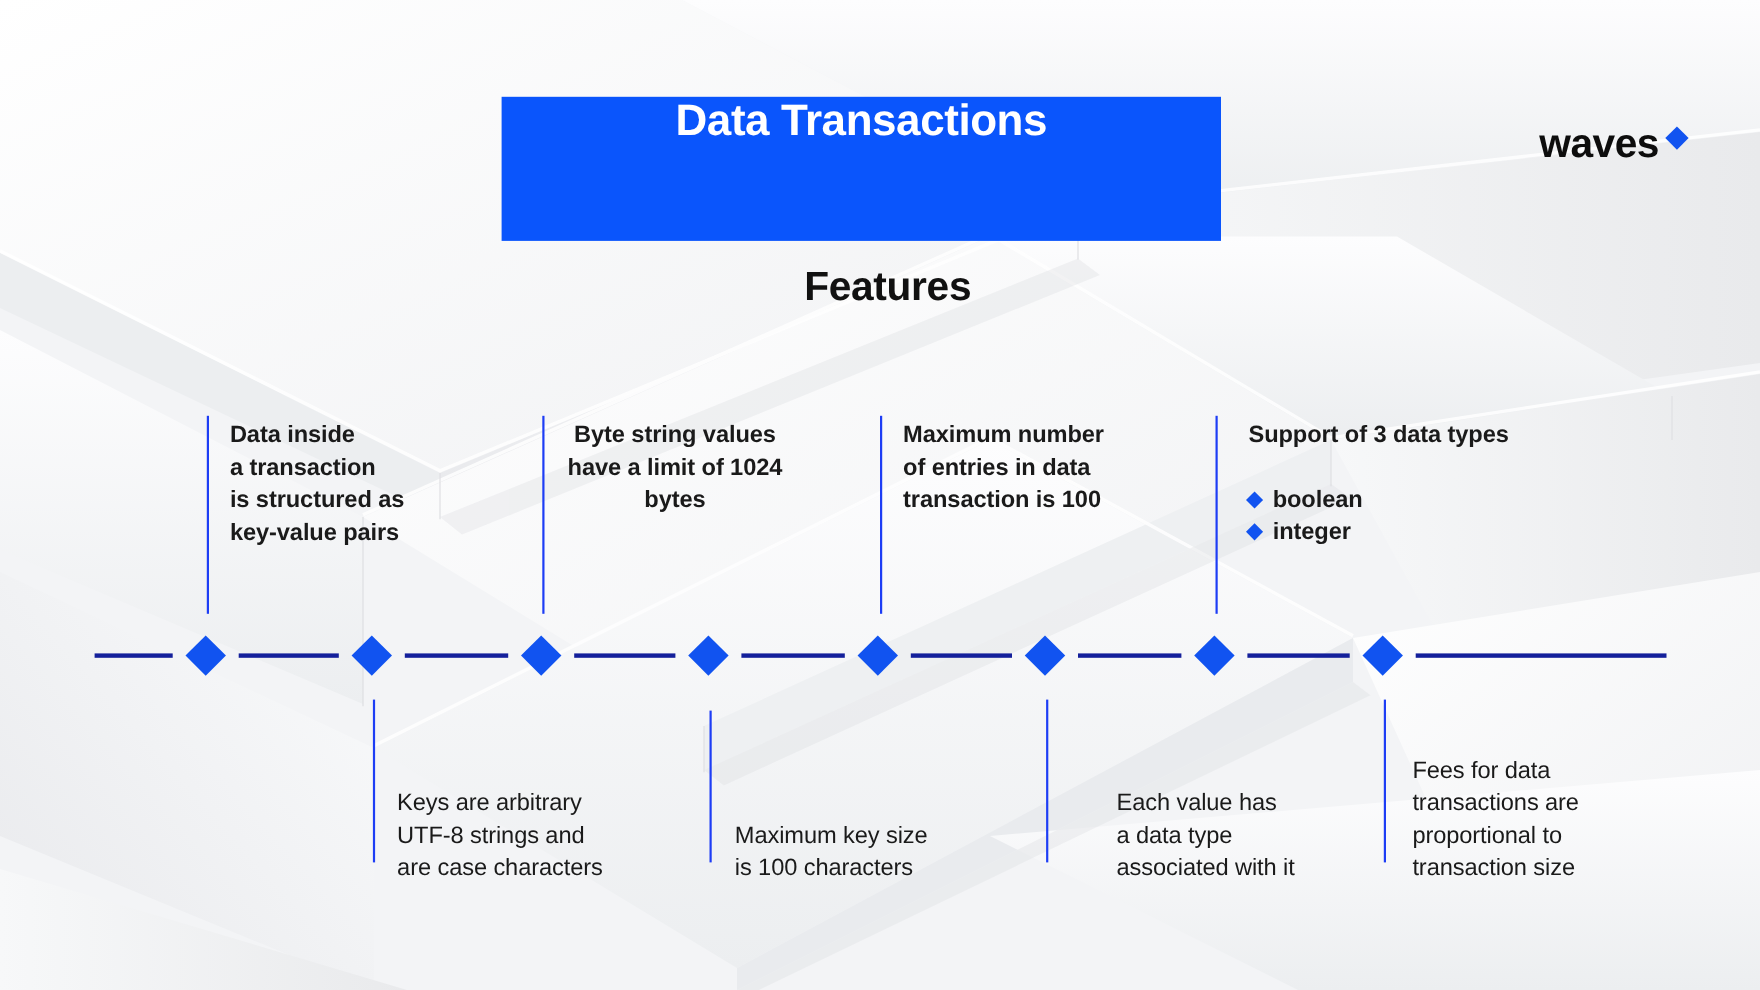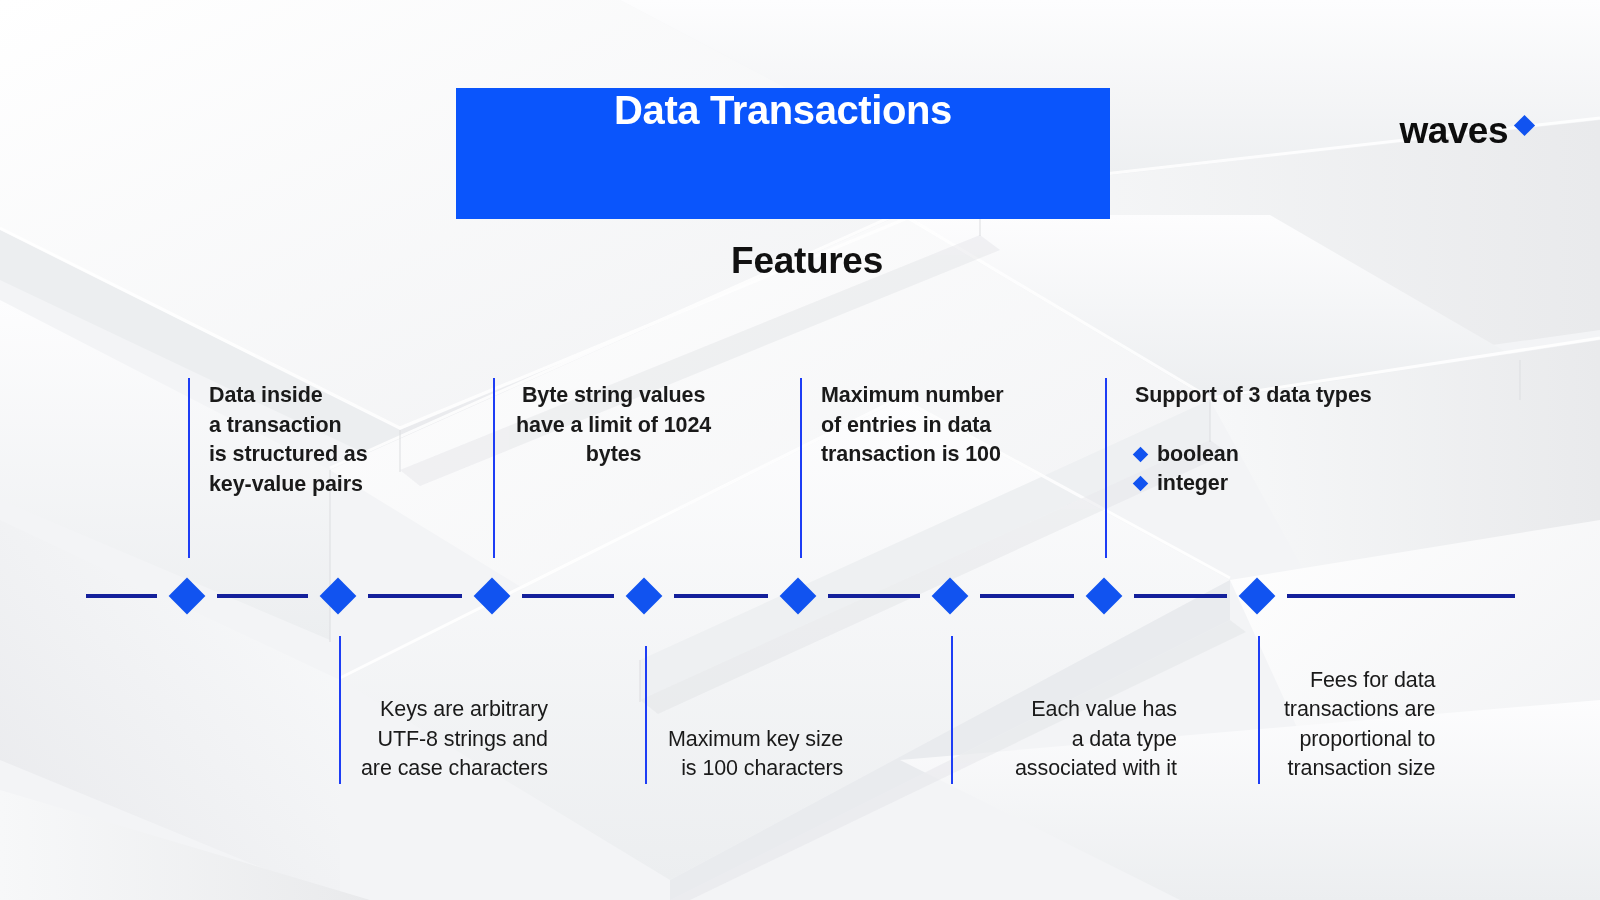--- a/index.html
+++ b/index.html
@@ -145,22 +145,21 @@
     height: 11px;
     background: #1153f0;
     transform: rotate(45deg);
     flex: 0 0 auto;
   }
   .bullet-label {
     white-space: nowrap;
   }
 
   .callout.bottom {
-    bottom: 116px;
-    text-align: right;
+    bottom: 96px;
   }
 </style>
 </head>
 <body>
 
 <div id="canvas">
 
   <svg class="bg-layer" viewBox="0 0 1600 900" preserveAspectRatio="none" width="1600" height="900">
     <defs>
       <linearGradient id="gA" x1="0" y1="0" x2="1" y2="1">

